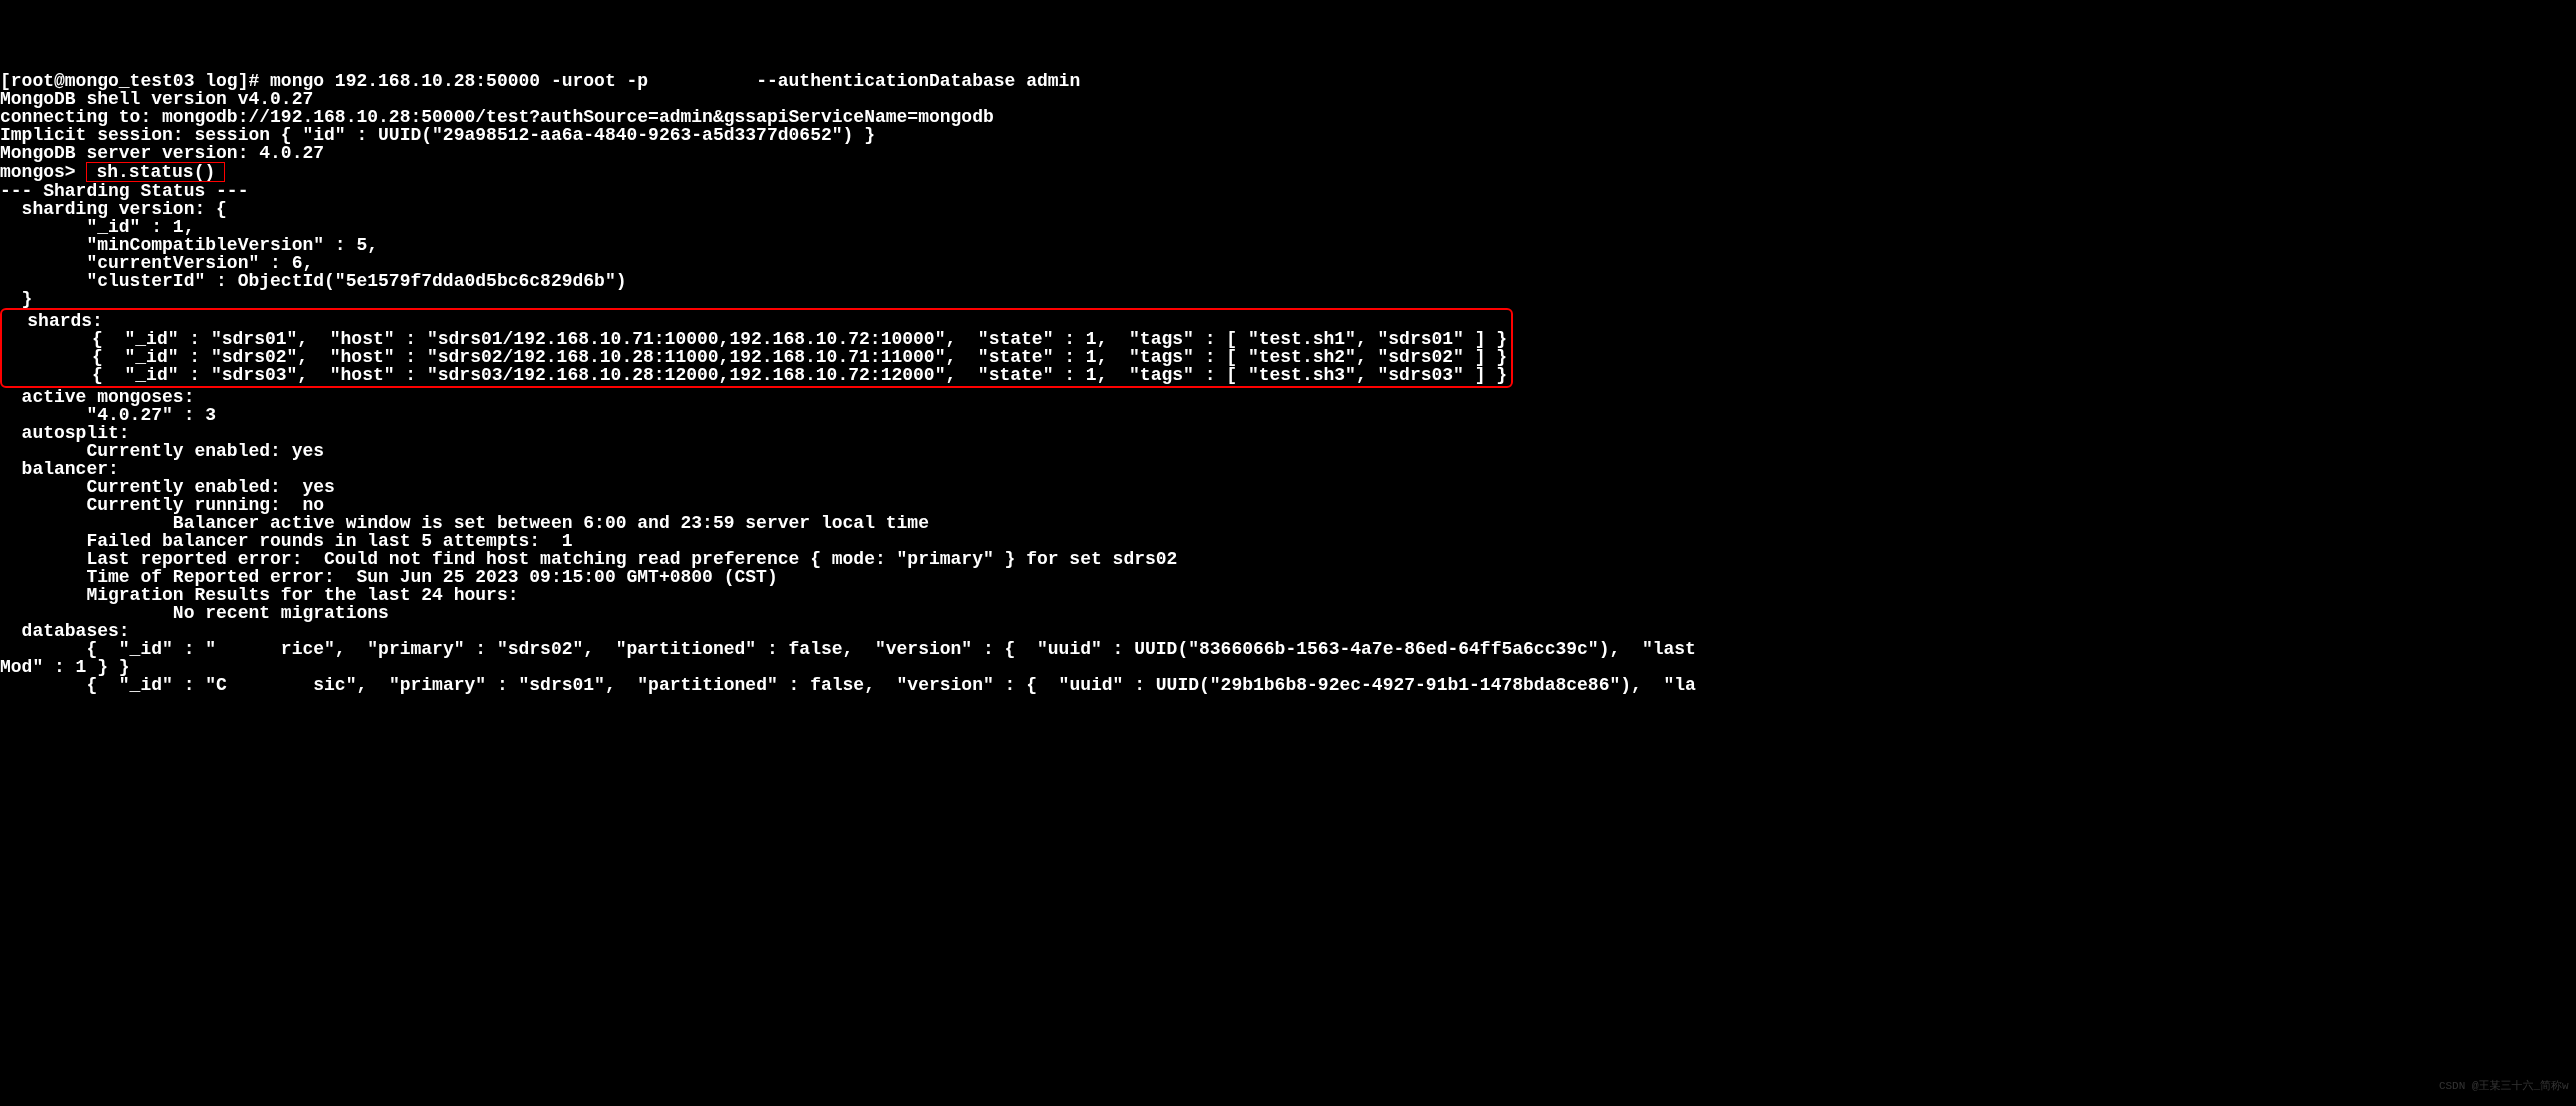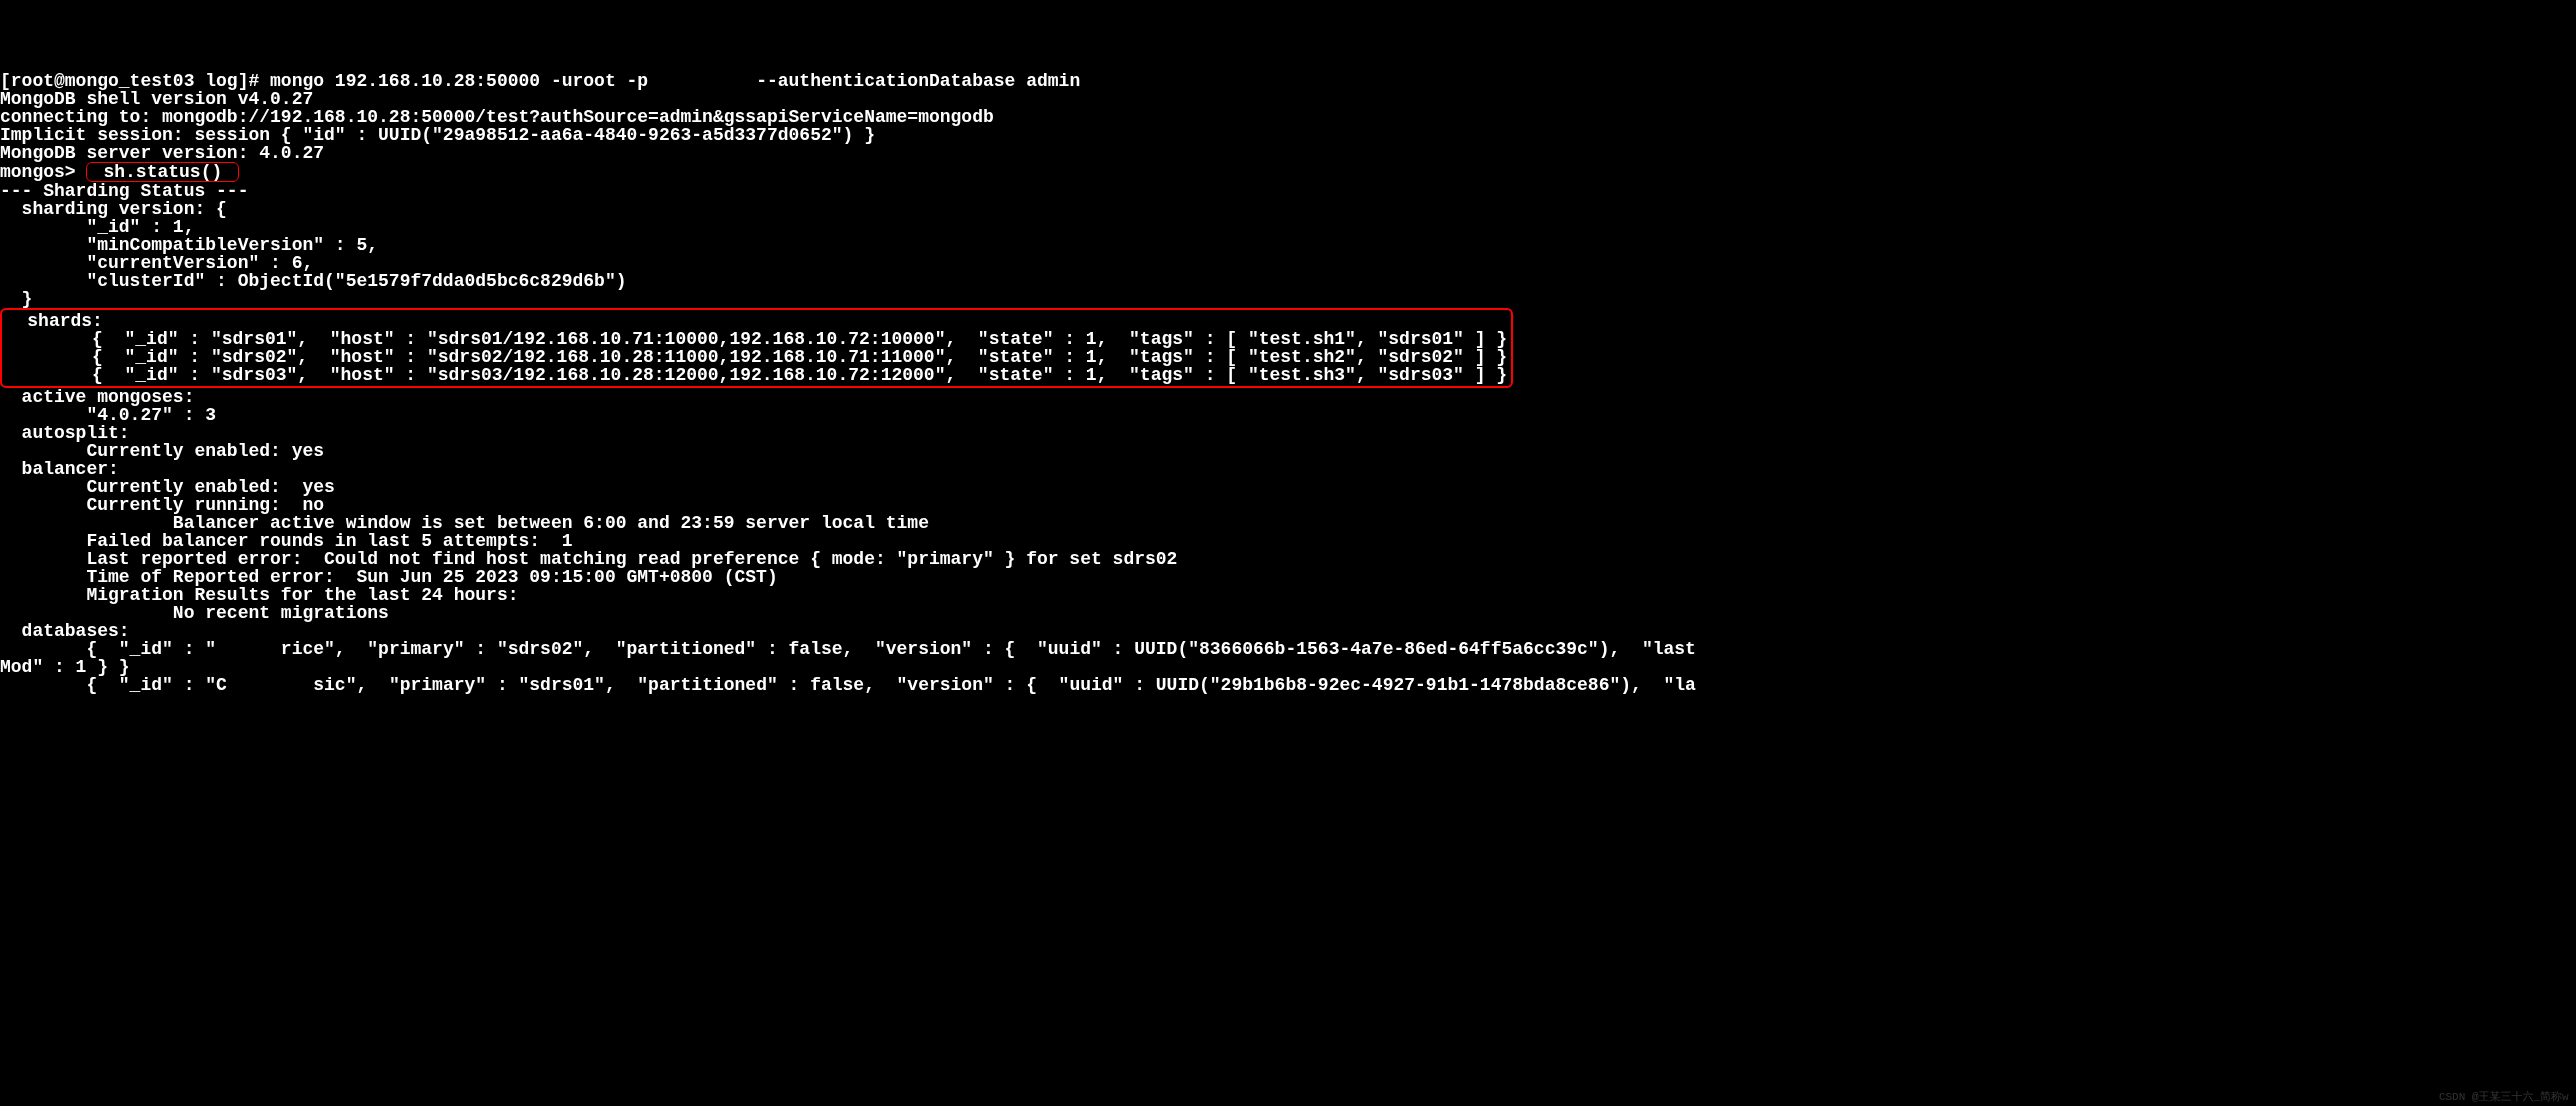--- a/index.html
+++ b/index.html
@@ -10,37 +10,37 @@
       font-size: 18px;
       font-weight: bold;
       line-height: 1.0;
       white-space: pre;
       overflow-x: auto;
       padding: 0;
     }
     .line { display: block; min-height: 18px; }
     .highlight-cmd {
       border: 1.8px solid #ff0000;
-      border-radius: 6px;
-      padding: 0 16px;
+      border-radius: 0;
+      padding: 0 9px;
       display: inline-block;
       text-align: center;
     }
     .highlight-box {
       border: 2.7px solid #ff0000;
       border-radius: 6px;
       padding: 1.8px 3.7px;
       margin: 0;
       display: block;
       width: fit-content;
       min-width: 1287px;
     }
     .watermark {
       position: fixed;
-      bottom: 3px;
+      bottom: 14px;
       right: 7.3px;
       color: rgba(200,200,200,0.25);
       font-size: 11px;
       font-weight: normal;
     }
     .redact {
       background: #000;
       color: #000;
     }
   </style>

